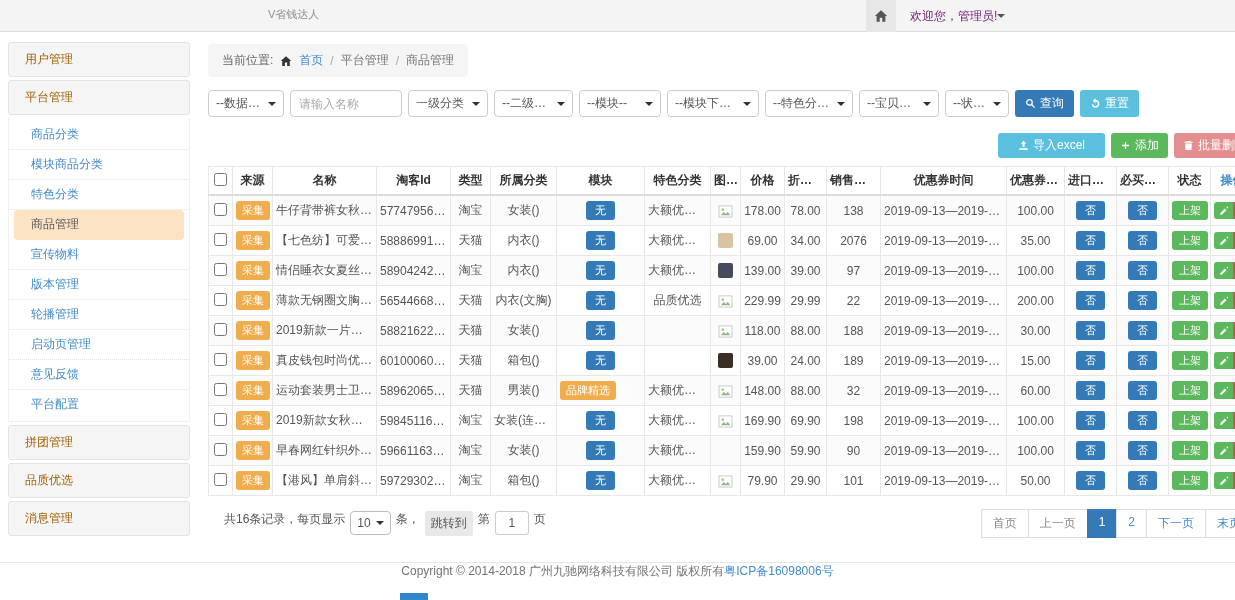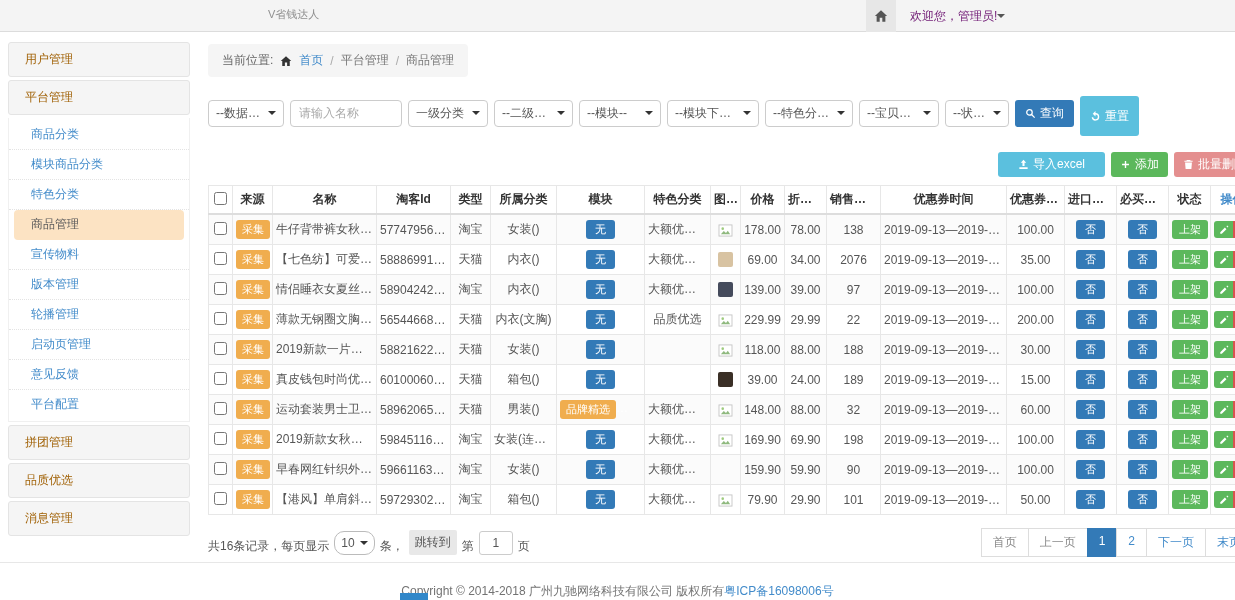--- a/index.html
+++ b/index.html
@@ -38,21 +38,21 @@
   
   .filters { display:flex; align-items:center; gap:6px; margin-top:13px; }
   .fselect { height:27px; background:#fff; border:1px solid #ccc; border-radius:4px; display:flex; align-items:center; justify-content:space-between; padding:0 7px; color:#555; cursor:pointer; white-space:nowrap; overflow:hidden; }
   .fselect .caret-down { border-top-color:#333; flex:none; margin-left:4px; }
   .ftext { overflow:hidden; text-overflow:ellipsis; }
   .finput { height:27px; width:112px; border:1px solid #ccc; border-radius:4px; padding:0 8px; color:#555; font-size:12px; font-family:inherit; }
   .finput::placeholder { color:#aaa; }
   .btn { border:none; border-radius:3px; color:#fff; font-size:12px; font-family:inherit; display:inline-flex; align-items:center; gap:4px; cursor:pointer; }
   .btn svg { width:11px; height:11px; fill:#fff; }
   .btn-search { background:#337ab7; height:27px; padding:0 10px; }
-  .btn-reset { background:#5bc0de; height:40px; padding:0 10px;margin-top:6px; }
+  .btn-reset { background:#5bc0de; height:27px; padding:0 10px; }
 
   
   .actions { margin-top:16px; display:flex; justify-content:flex-end; gap:6px; }
   .btn-import { background:#5bc0de; height:25px; padding:0 20px; }
   .btn-add { background:#5cb85c; height:25px; padding:0 9px; }
   .btn-batchdel { background:#e48f8f; height:25px; padding:0 9px; }
 
   
   table { width:100%; border-collapse:collapse; table-layout:fixed; margin-top:8px; font-size:12px; }
   th,td { border:1px solid #e7e7e7; text-align:center; padding:5px 3px; color:#555; overflow:hidden; white-space:nowrap; text-overflow:ellipsis; }
@@ -67,32 +67,32 @@
   .op-btn { width:19px; height:17px; display:inline-flex; align-items:center; justify-content:center; cursor:pointer; }
   .op-btn svg { width:10px; height:10px; fill:#fff; }
   .op-edit { background:#5cb85c; border-radius:3px 0 0 3px; }
   .op-del { background:#d9534f; border-radius:0 3px 3px 0; }
   .thumb { width:15px; height:15px; display:inline-block; border-radius:2px; vertical-align:middle; }
   .icon-broken svg { width:15px; height:13px; vertical-align:middle; }
   input[type=checkbox] { width:13px; height:13px; cursor:pointer; }
 
   
   .pagerow { margin-top:13px; display:flex; align-items:center; justify-content:space-between; padding-right:2px; }
-  .pg-left { display:flex; align-items:flex-end; gap:5px; color:#555; }
-  .pg-select { height:24px; border:1px solid #bbb; border-radius:10px; background:#fff; display:inline-flex; align-items:center; gap:5px; padding:0 6px; cursor:pointer; }
+  .pg-left { display:flex; align-items:flex-start; gap:5px; color:#555;margin-left:16px; }
+  .pg-select { height:24px; border:1px solid #bbb; border-radius:4px; background:#fff; display:inline-flex; align-items:center; gap:5px; padding:0 6px; cursor:pointer; }
   .pg-select .caret-down { border-top-color:#333; }
   .jump-label { background:#e8e8e8; padding:4px 6px; border-radius:2px; cursor:pointer; }
   .jump-input { width:34px; height:24px; border:1px solid #ccc; border-radius:3px; text-align:center; font-family:inherit; font-size:12px; color:#555; }
   .pg-right { display:flex; }
   .pg-btn { border:1px solid #ddd; background:#fff; color:#428bca; padding:5px 11px; margin-left:-1px; cursor:pointer; }
   .pg-btn.muted { color:#8a8a8a; }
   .pg-btn.active { background:#337ab7; border-color:#337ab7; color:#fff; }
 
   
-  .footer { position:absolute; left:0; bottom:0; width:1235px; height:38px; background:#fff; border-top:1px solid #e7e7e7; display:flex; align-items:flex-end; justify-content:center; color:#737373; }
+  .footer { position:absolute; left:0; bottom:0; width:1235px; height:38px; background:#fff; border-top:1px solid #e7e7e7; display:flex; align-items:flex-start; justify-content:center; color:#737373; }
   .footer a { color:#428bca; text-decoration:none; cursor:pointer; }
   .blue-fragment { position:absolute; left:400px; bottom:0; width:28px; height:7px; background:#3187c9; }
 </style>
 </head>
 <body>
 
 <div class="topbar">
   <div class="topbar-title">V省钱达人</div>
   <div class="topbar-right">
     <div class="home-box">

